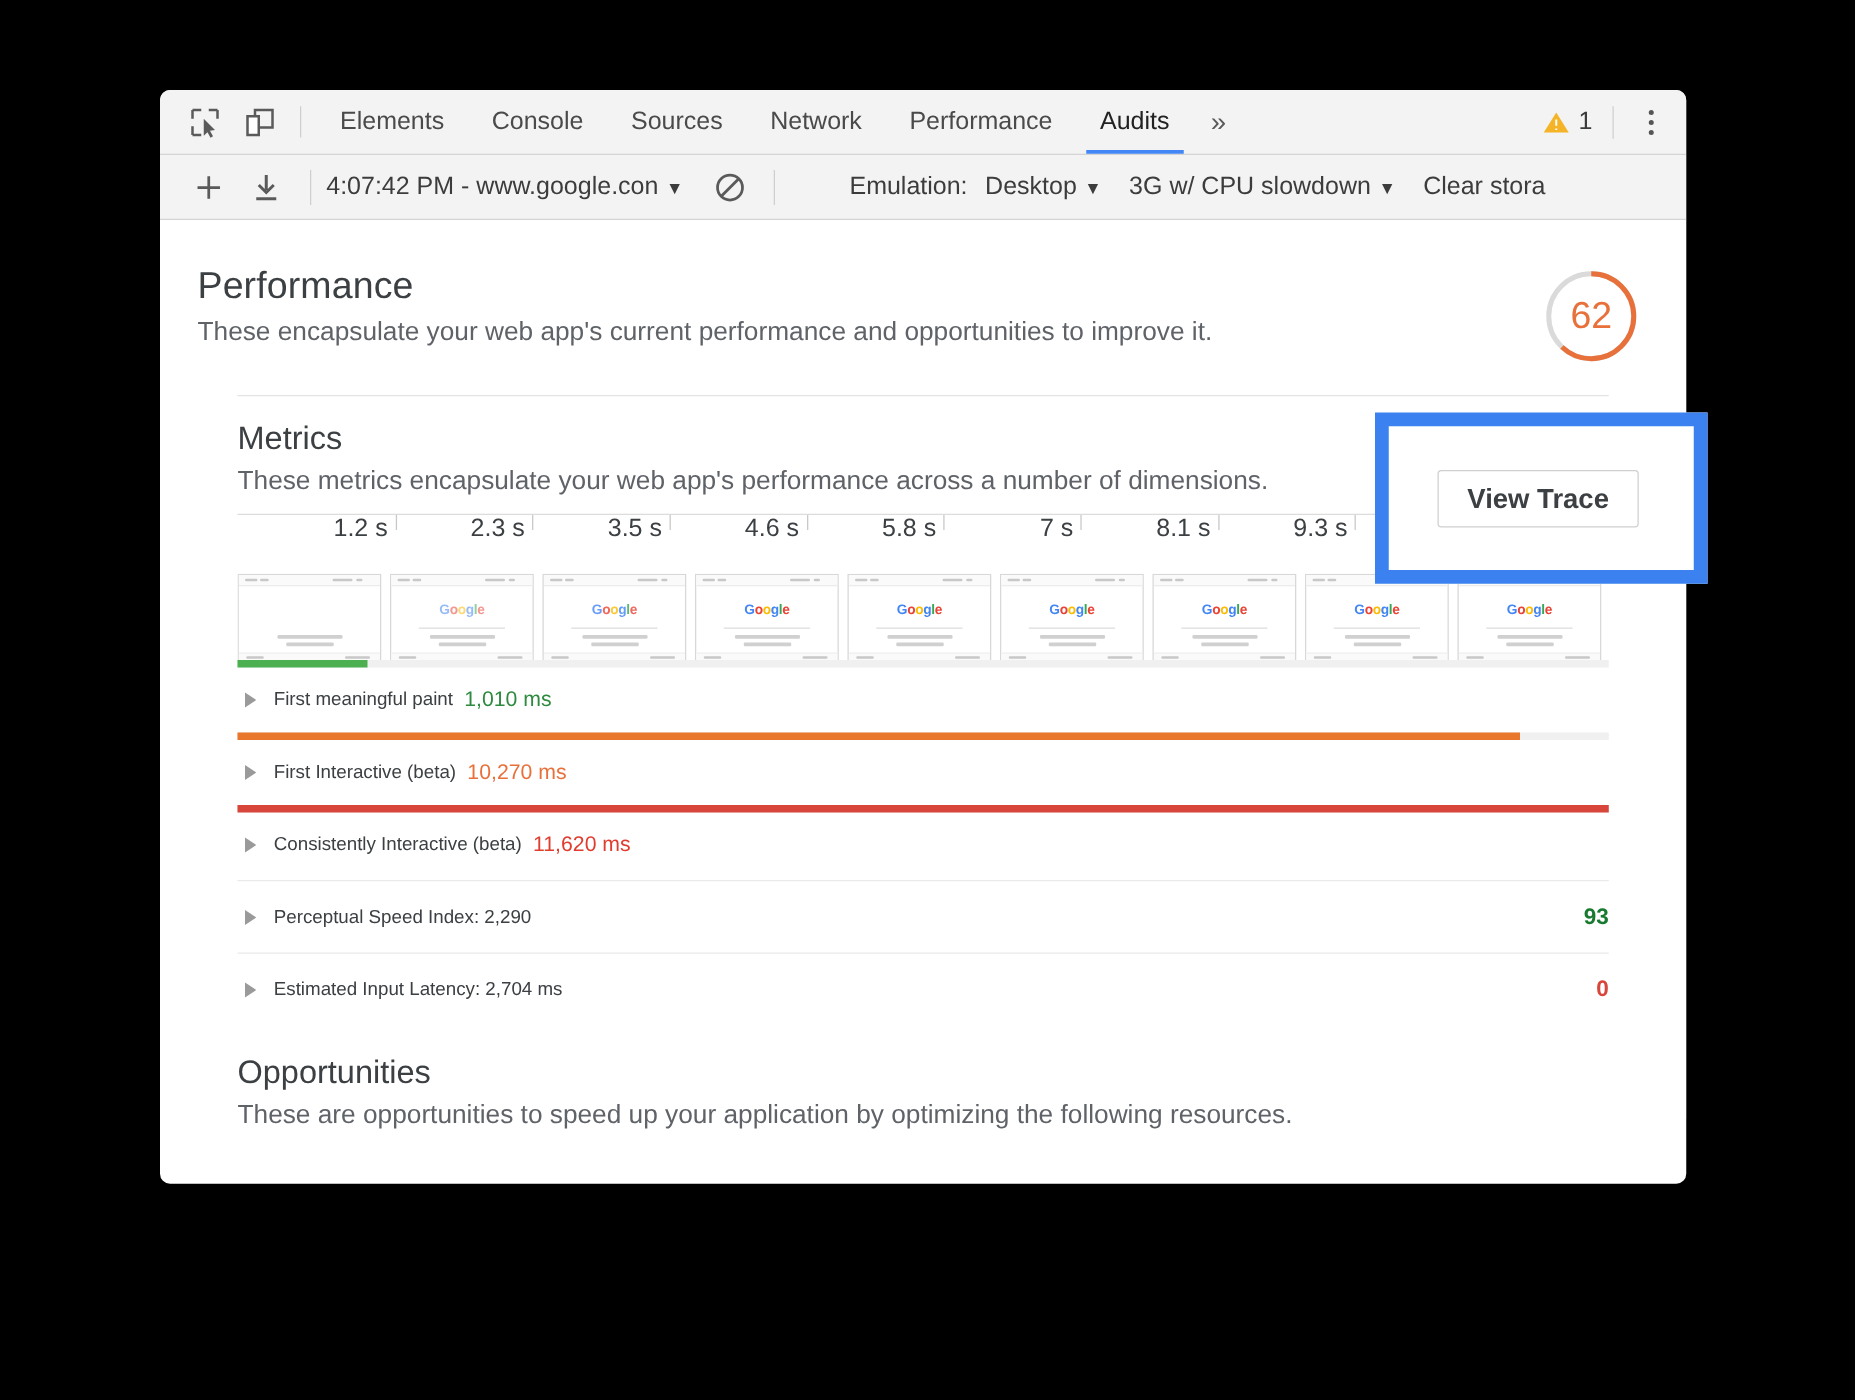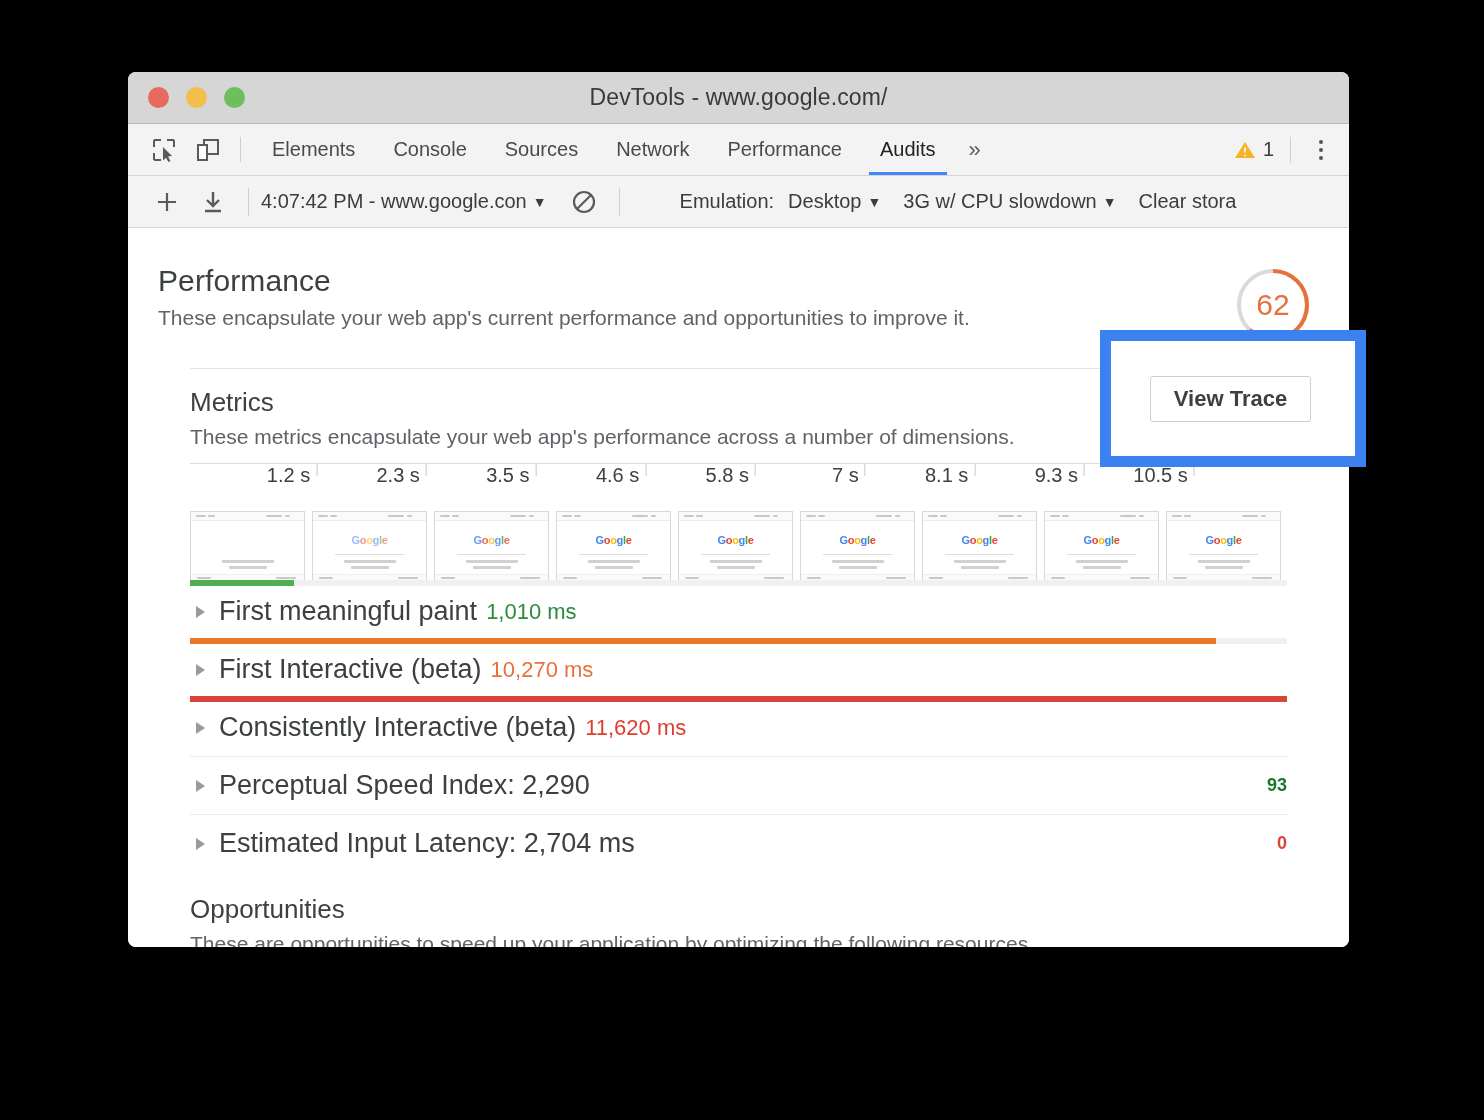--- a/index.html
+++ b/index.html
@@ -230,22 +230,22 @@
     position: relative;
   }
   .tri {
     width: 0; height: 0;
     border-left: 9px solid #9a9a9a;
     border-top: 6px solid transparent;
     border-bottom: 6px solid transparent;
     margin-right: 14px; margin-left: 6px;
     cursor: pointer; flex: none;
   }
-  .m-label { font-size: 27px; color: #3c4043; }
-  .m-value { font-size: 22px; margin-left: 9px; text-align: right; }
+  .m-label { font-size: 15px; color: #3c4043; }
+  .m-value { font-size: 17px; margin-left: 9px; text-align: right; }
   .m-score { margin-left: auto; font-size: 18px; font-weight: bold; }
 
   
   .opps { padding: 22px 32px 0 32px; }
 
   
   .highlight {
     position: absolute;
     left: 1100px; top: 330px;
     width: 266px; height: 137px;
@@ -264,28 +264,20 @@
     font-size: 22px; color: #3c4043; font-weight: bold;
     z-index: 51;
     cursor: pointer;
   }
 </style>
 </head>
 <body>
 
 <div class="window">
 
-  <div class="titlebar">
-    <div class="traffic">
-      <span class="light red"></span>
-      <span class="light yellow"></span>
-      <span class="light green"></span>
-    </div>
-    <div class="window-title">DevTools - www.google.com/</div>
-  </div>
 
   <div class="tabbar">
     <div class="tb-icon">
       <svg width="26" height="26" viewBox="0 0 26 26">
         <path d="M3 3h7M3 3v7M23 3h-7M23 3v7M3 23h7M3 23v-7" stroke="#5a5a5a" stroke-width="2" fill="none"></path>
         <path d="M12 10l9 9-4 .6 2.4 4.4-2 1.1-2.4-4.4-3 2.8z" fill="#5a5a5a"></path>
       </svg>
     </div>
     <div class="tb-icon">
       <svg width="26" height="26" viewBox="0 0 26 26">

